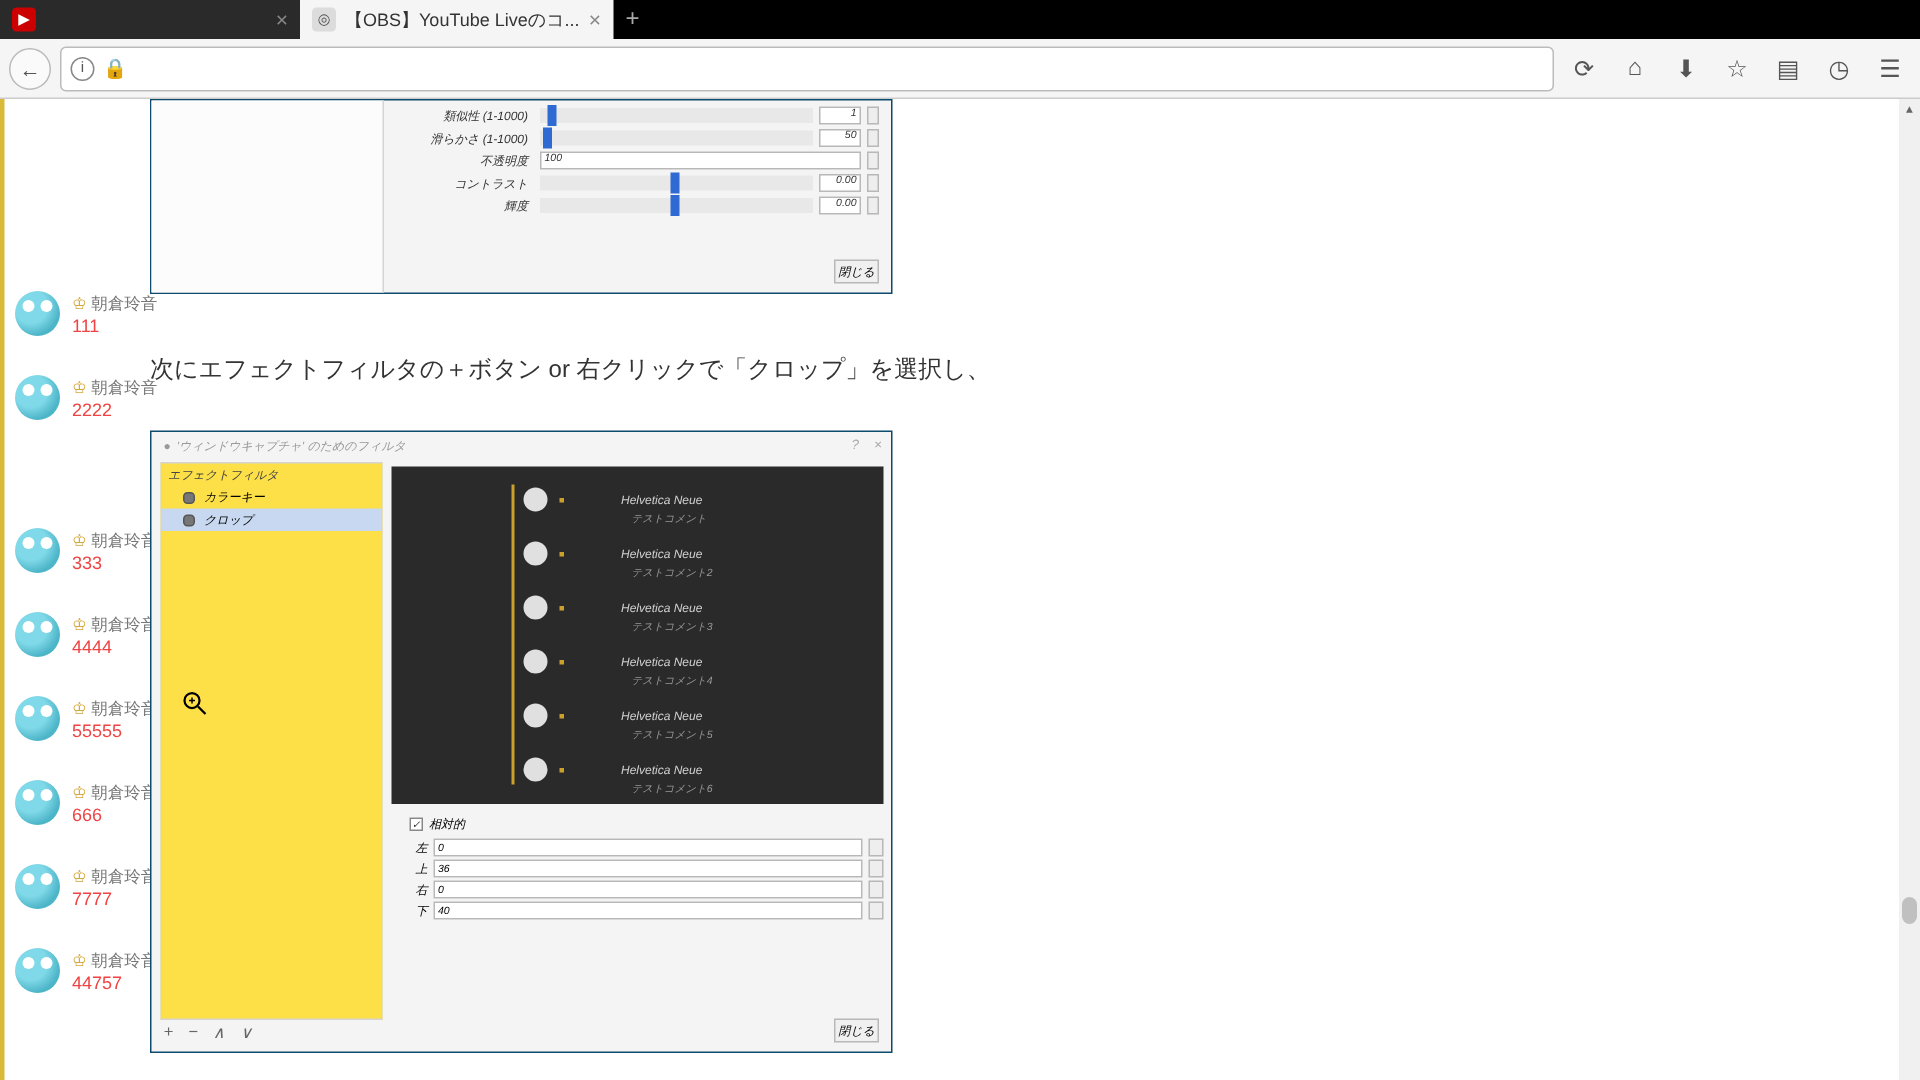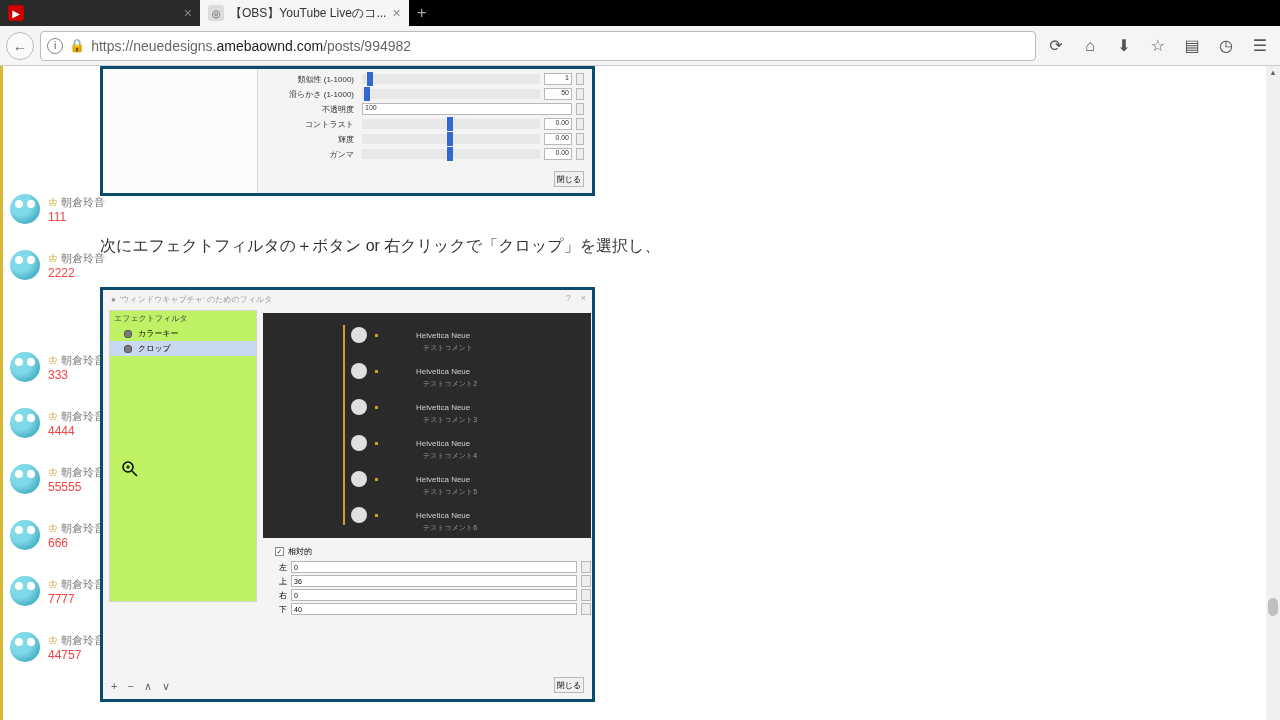--- a/index.html
+++ b/index.html
@@ -35,38 +35,38 @@
 .avatar::after { content: ""; position: absolute; top: 6px; left: 5px; width: 8px; height: 8px; background: #fff; border-radius: 50%; box-shadow: 12px 0 0 #fff; }
 .chat-text .name { font-size: 11px; color: #777; white-space: nowrap; display: flex; align-items: center; gap: 3px; }
 .chat-text .name .crown { color: #d4a73c; }
 .chat-text .msg { font-size: 12px; color: #ef4444; }
 .chat-arrows { margin-left: 105px; margin-top: -18px; font-size: 11px; color: #999; letter-spacing: 5px; }
 
 
 .article { position: absolute; left: 100px; top: 0; right: 20px; }
 
 
-.panel { border: 3px solid #0c4a6e; background: #f4f4f4; position: relative; }
+.panel { border: 1px solid #0c4a6e; background: #f4f4f4; position: relative; font-style: italic; }
 .panel1 { width: 495px; height: 130px; margin-bottom: 40px; }
 .panel-sidebar { position: absolute; left: 0; top: 0; width: 155px; height: 100%; background: #fcfcfc; border-right: 1px solid #d4d4d4; }
 .panel-controls { position: absolute; left: 160px; right: 8px; top: 4px; display: flex; flex-direction: column; gap: 3px; font-size: 8px; color: #333; }
 .ctrl-row { display: flex; align-items: center; gap: 4px; }
 .ctrl-row .lbl { width: 95px; text-align: right; padding-right: 4px; }
 .ctrl-row .slider { flex: 1; height: 10px; background: #e8e8e8; position: relative; }
 .ctrl-row .slider .thumb { position: absolute; top: -2px; width: 6px; height: 14px; background: #2e6ad1; }
 .ctrl-row .num { width: 28px; height: 12px; border: 1px solid #b8b8b8; background: #fff; font-size: 7px; text-align: right; padding-right: 2px; }
 .ctrl-row .spin { width: 8px; height: 12px; border: 1px solid #b8b8b8; background: #eee; }
 .panel-close { position: absolute; right: 8px; bottom: 6px; width: 30px; height: 16px; border: 1px solid #b8b8b8; background: #f0f0f0; font-size: 8px; display: flex; align-items: center; justify-content: center; margin-top: 27px; }
 
 .article-p { font-size: 16px; color: #333; margin: 35px 0 30px 0; }
 
 .panel2 { width: 495px; height: 415px; position: relative; }
 .panel2-title { position: absolute; top: 4px; left: 8px; font-size: 8px; color: #999; display: flex; align-items: center; gap: 4px; }
 .panel2-titlebar-icons { position: absolute; top: 3px; right: 6px; font-size: 9px; color: #aaa; display: flex; gap: 10px; }
-.panel2-sidebar { position: absolute; left: 6px; top: 20px; width: 148px; height: 292px; background: #bef264; border: 1px solid #d4d4d4; font-size: 8px; }
+.panel2-sidebar { position: absolute; left: 6px; top: 20px; width: 148px; height: 372px; background: #fde047; border: 1px solid #d4d4d4; font-size: 8px; }
 .panel2-sidebar .hdr { padding: 2px 4px; color: #444; }
 .panel2-sidebar .item { padding: 2px 4px 2px 14px; display: flex; align-items: center; gap: 6px; }
 .panel2-sidebar .item.sel { background: #c8d8f0; }
 .panel2-sidebar .eye { width: 8px; height: 8px; border: 1px solid #555; border-radius: 3px; background: #777; }
 .panel2-toolbar { position: absolute; left: 8px; bottom: 6px; display: flex; gap: 10px; font-size: 11px; color: #666; }
 .panel2-preview { position: absolute; left: 160px; top: 23px; width: 328px; height: 225px; background: #2a2a2a; }
 .panel2-preview .ybar { position: absolute; left: 80px; top: 12px; width: 2px; height: 200px; background: #cba02b; }
 .panel2-preview .row { position: absolute; left: 88px; display: flex; align-items: center; gap: 6px; }
 .panel2-preview .row .av { width: 16px; height: 16px; border-radius: 50%; background: #e0e0e0; margin-right: 2px; }
 .panel2-preview .row .dot { width: 3px; height: 3px; background: #cba02b; }
@@ -104,23 +104,20 @@
     <span class="close">×</span>
   </div>
   <div class="newtab">+</div>
 </div>
 
 <div class="navbar">
   <div class="navbtn">←</div>
   <div class="urlbar">
     <span class="info">i</span>
     <span class="lock">🔒</span>
-    <span>
-      <span class="path">https://neuedesigns.</span><span class="host">amebaownd.com</span><span class="path">/posts/994982</span>
-    </span>
   </div>
   <div class="iconbtn">⟳</div>
   <div class="iconbtn">⌂</div>
   <div class="iconbtn">⬇</div>
   <div class="iconbtn">☆</div>
   <div class="iconbtn">▤</div>
   <div class="iconbtn">◷</div>
   <div class="iconbtn">☰</div>
 </div>
 
@@ -248,28 +245,20 @@
             <span class="spin"></span>
           </div>
           <div class="ctrl-row">
             <span class="lbl">輝度</span>
             <span class="slider">
               <span class="thumb" style="left:48%"></span>
             </span>
             <span class="num">0.00</span>
             <span class="spin"></span>
           </div>
-          <div class="ctrl-row">
-            <span class="lbl">ガンマ</span>
-            <span class="slider">
-              <span class="thumb" style="left:48%"></span>
-            </span>
-            <span class="num">0.00</span>
-            <span class="spin"></span>
-          </div>
         </div>
       <div class="panel-close">閉じる</div>
     </div>
 
     <p class="article-p">次にエフェクトフィルタの＋ボタン or 右クリックで「クロップ」を選択し、</p>
 
     <div class="panel panel2">
       <div class="panel2-title">
         <span>●</span>
           <span>'ウィンドウキャプチャ' のためのフィルタ</span>

